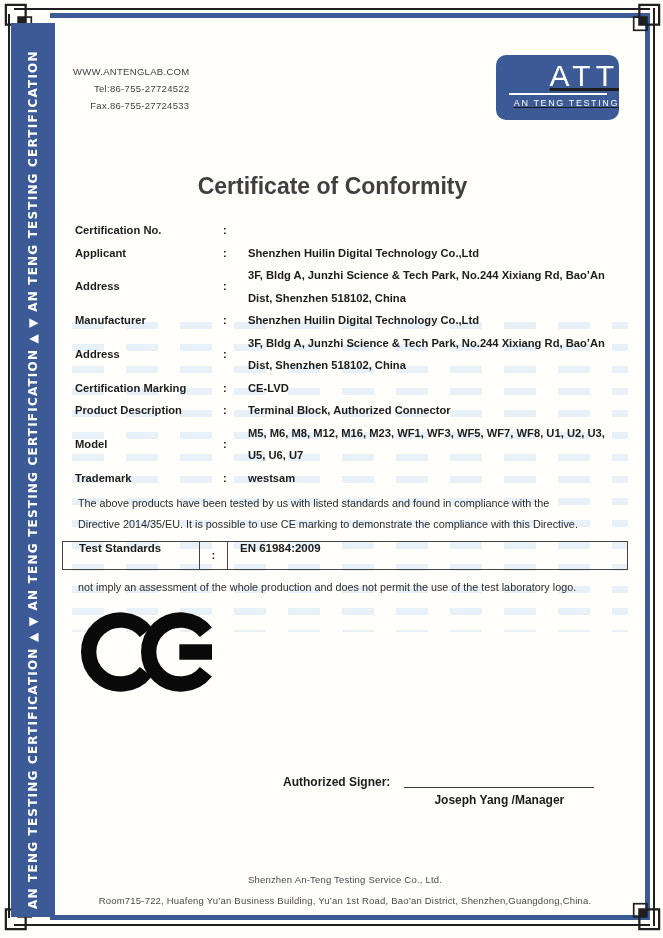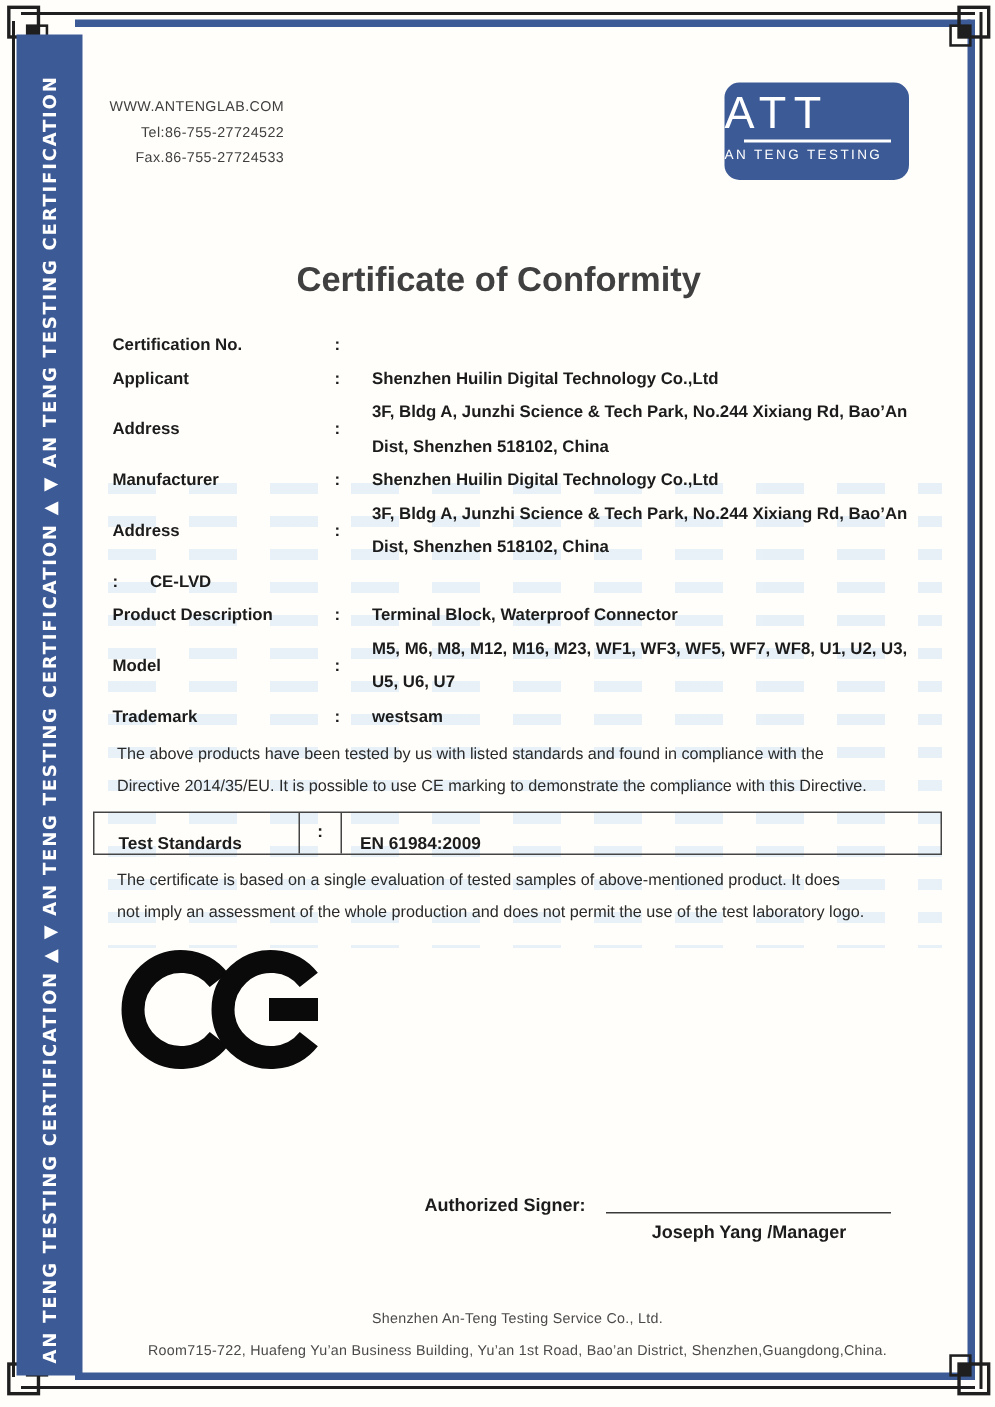--- a/index.html
+++ b/index.html
@@ -34,39 +34,39 @@
     position:absolute; left:72px; top:322px; width:556px; height:310px;
     background-image:
       linear-gradient(90deg, transparent 0 32px, #fffefa 32px 54px),
       linear-gradient(0deg, transparent 0 15px, rgba(177,211,240,0.55) 15px 22px);
     background-size:54px 22px, 54px 22px;
     opacity:.55; z-index:0;
   }
   
   .contact { position:absolute; left:73px; top:63px; font-size:9.5px; line-height:17px;
              color:#3f3f3f; letter-spacing:.3px; z-index:1;text-align:right; }
-  .logo { position:absolute; left:483px; top:55px; width:123px; height:65px;
-          background:#3c5a96; border-radius:10px; text-align:left; z-index:1; }
+  .logo { position:absolute; left:496px; top:55px; width:123px; height:65px;
+          background:#3c5a96; border-radius:10px; text-align:right; z-index:1;text-decoration:underline; }
   .logo-abbr { color:#fff; font-size:30px; line-height:34px; margin-top:4px; letter-spacing:5px; }
   .logo-divider { width:98px; height:2px; background:#fff; margin:0 auto; }
   .logo-name { color:#fff; font-size:9px; letter-spacing:1.6px; margin-top:3px; }
   
   .title { position:absolute; left:60px; top:173px; width:545px; text-align:center;
            font-size:23px; font-weight:bold; color:#404040; z-index:1; }
   
   .content { position:absolute; left:75px; top:219px; width:553px; z-index:1; }
   .frow { display:flex; align-items:center; }
   .flabel { width:148px; font-weight:bold; font-size:11.2px; line-height:22.5px; }
   .fcolon { width:25px; font-weight:bold; font-size:11.2px; line-height:22.5px; }
   .fvalue { flex:1; font-weight:bold; font-size:11.2px; }
   .fvalue div { line-height:22.5px; white-space:nowrap; }
   .para { margin-top:4px; font-size:10.8px; line-height:21px; color:#2a2a2a; padding-left:3px; }
   .para div { white-space:nowrap; }
   .tsbox { margin-top:6px; margin-left:-13px; width:566px; height:29px;
-           border:1px solid #444; display:flex; align-items:flex-end; background:transparent; }
+           border:1px solid #444; display:flex; align-items:flex-start; background:transparent; }
   .tsbox .tlabel { width:136px; padding-left:16px; font-weight:bold; font-size:11.5px; }
   .tsbox .tcolon { width:29px; text-align:center; font-weight:bold; font-size:11.5px;
                    border-left:1px solid #444; border-right:1px solid #444; line-height:27px; }
   .tsbox .tvalue { padding-left:12px; font-weight:bold; font-size:11.5px; }
   .ce { margin-top:10px; margin-left:4px; width:138px; height:89px; }
   .ce svg { display:block; width:138px; height:88px; }
   
   .sig { margin-top:76px; display:flex; margin-left:208px; }
   .sig-label { font-weight:bold; font-size:12px; padding-top:2px; }
   .sig-col { margin-left:14px; width:190px; }
@@ -170,30 +170,31 @@
     </div>
     <div class="frow">
       <div class="flabel">Address</div>
       <div class="fcolon">:</div>
       <div class="fvalue">
         <div>3F, Bldg A, Junzhi Science &amp; Tech Park, No.244 Xixiang Rd, Bao’An</div>
         <div>Dist, Shenzhen 518102, China</div>
       </div>
     </div>
     <div class="frow">
+      <div class="flabel">Certification Marking</div>
       <div class="fcolon">:</div>
       <div class="fvalue">
           <div>CE-LVD</div>
         </div>
     </div>
     <div class="frow">
       <div class="flabel">Product Description</div>
       <div class="fcolon">:</div>
       <div class="fvalue">
-          <div>Terminal Block, Waterproof Connector</div>
+          <div>Terminal Block, Authorized Connector</div>
         </div>
     </div>
     <div class="frow">
       <div class="flabel">Model</div>
       <div class="fcolon">:</div>
       <div class="fvalue">
         <div>M5, M6, M8, M12, M16, M23, WF1, WF3, WF5, WF7, WF8, U1, U2, U3,</div>
         <div>U5, U6, U7</div>
       </div>
     </div>
@@ -210,21 +211,20 @@
       <div>Directive 2014/35/EU. It is possible to use CE marking to demonstrate the compliance with this Directive.</div>
     </div>
 
     <div class="tsbox">
       <div class="tlabel">Test Standards</div>
       <div class="tcolon">:</div>
       <div class="tvalue">EN 61984:2009</div>
     </div>
 
     <div class="para" style="margin-top:7px;">
-      <div>The certificate is based on a single evaluation of tested samples of above-mentioned product. It does</div>
       <div>not imply an assessment of the whole production and does not permit the use of the test laboratory logo.</div>
     </div>
 
     <div class="ce">
       <svg viewBox="0 0 206 132">
         <path d="M99.8 36.4 A48 48 0 1 0 99.8 95.6" fill="none" stroke="#0a0a0a" stroke-width="23"></path>
         <path d="M189.8 36.4 A48 48 0 1 0 189.8 95.6" fill="none" stroke="#0a0a0a" stroke-width="23"></path>
         <path d="M150 66 L199 66" fill="none" stroke="#0a0a0a" stroke-width="23"></path>
       </svg>
     </div>

